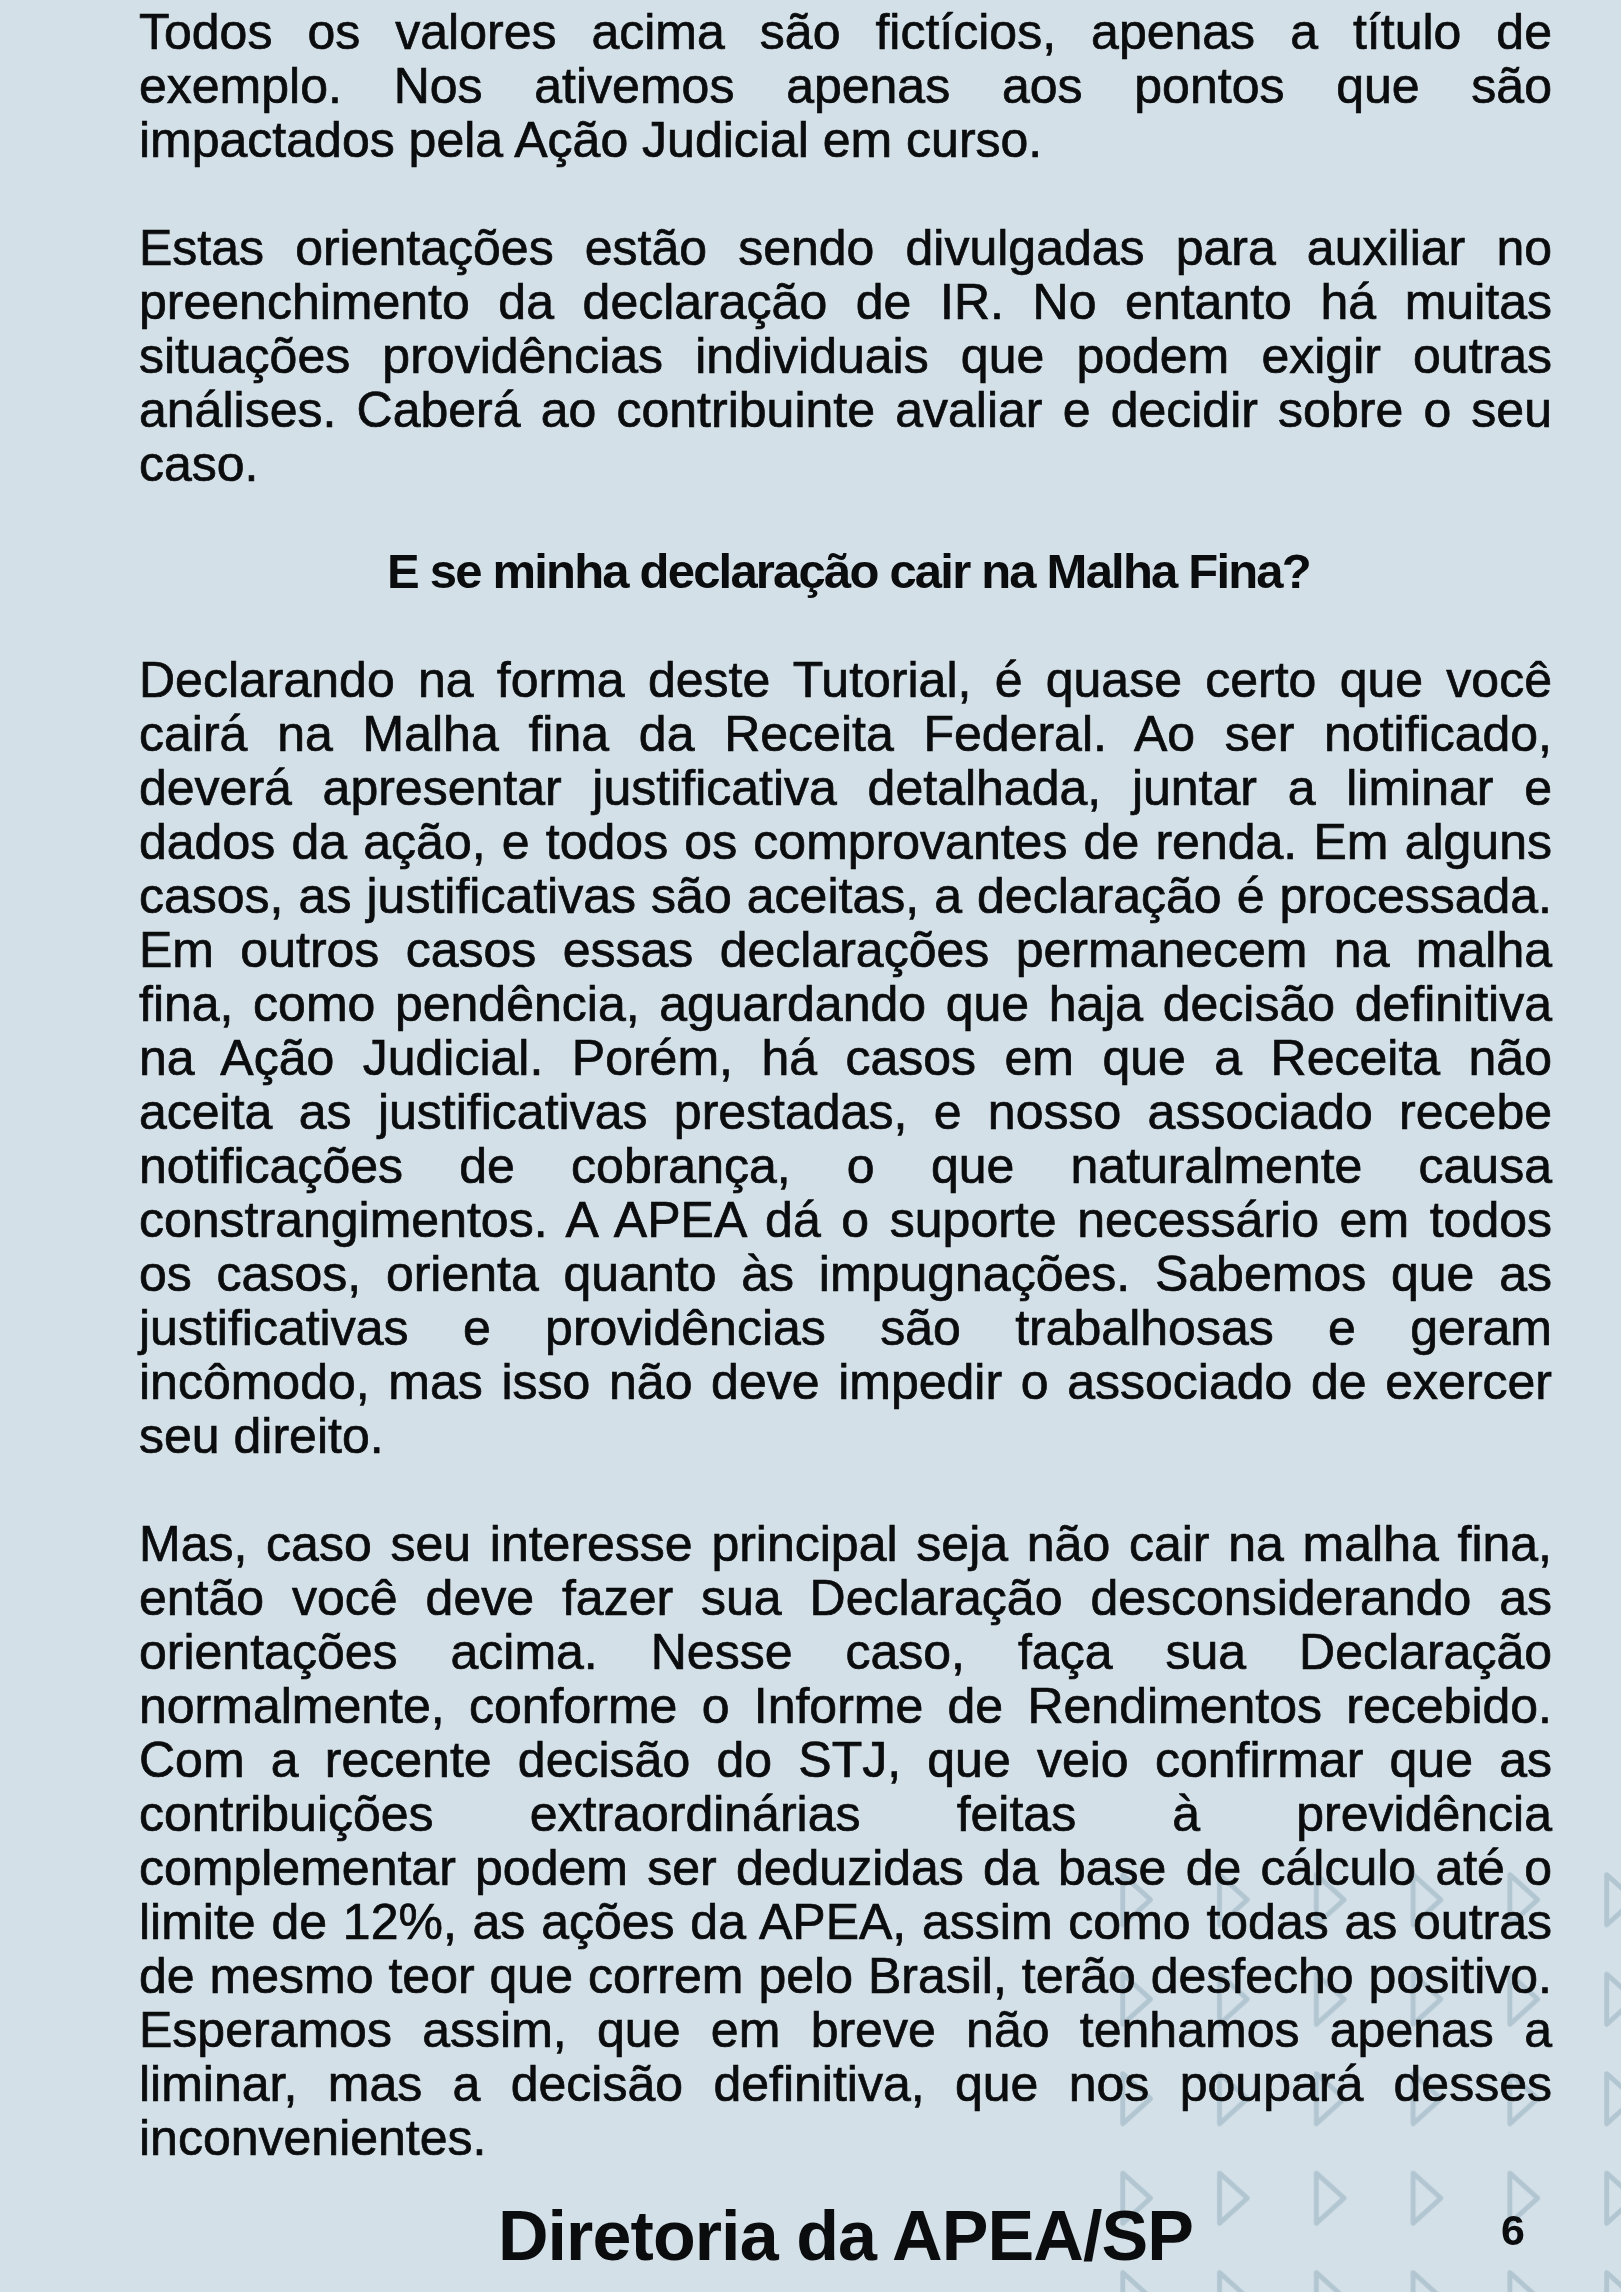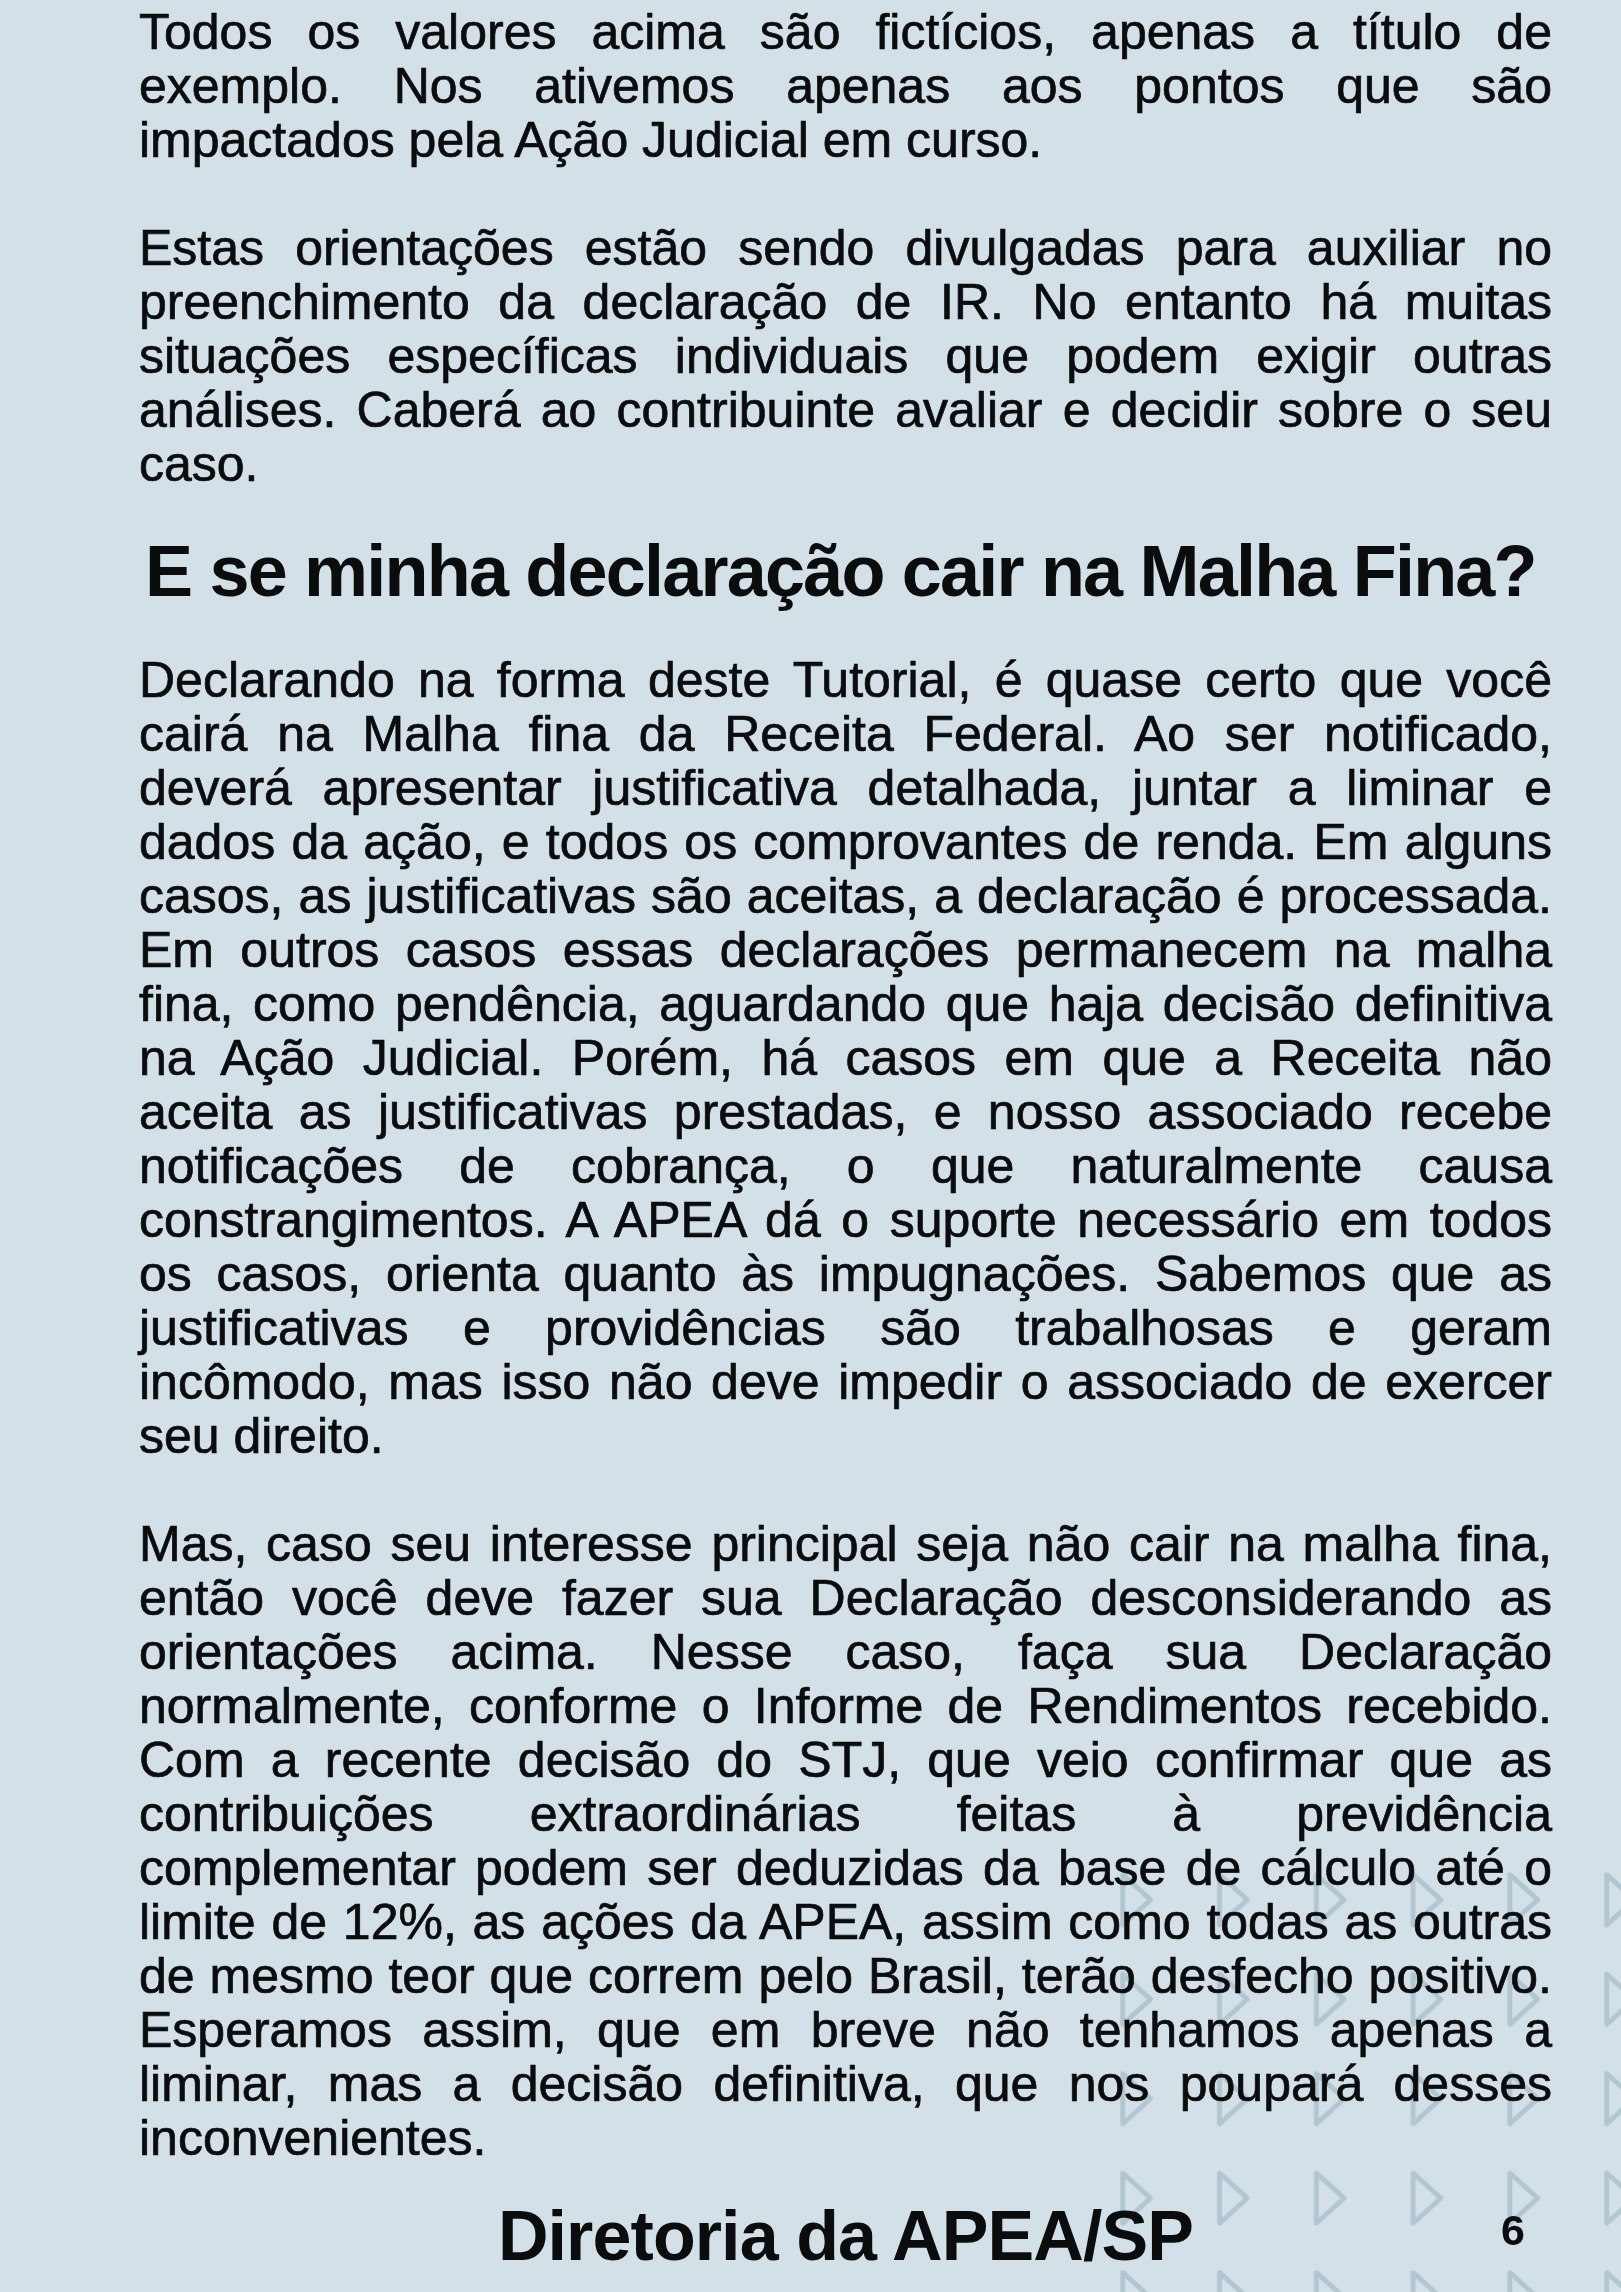--- a/index.html
+++ b/index.html
@@ -29,26 +29,26 @@
     line-height: 54px;
     font-weight: 400;
     text-align: justify;
     margin: 54px 0 0 0;
     -webkit-text-stroke: 0.7px #0b0c0d;
   }
   .text-col > :first-child {
     margin-top: 0;
   }
   .section-heading {
-    font-size: 72px;
+    font-size: 49px;
     line-height: 56px;
     font-weight: 700;
     letter-spacing: -1.8px;
     margin: 52px 0 0 6px;
-    text-align: left;
+    text-align: center;
   }
   .footer-signature {
     margin-top: 43px;
     font-size: 70px;
     line-height: 57px;
     font-weight: 700;
     letter-spacing: -0.9px;
     text-align: center;
   }
   .page-num {
@@ -78,21 +78,21 @@
         <polygon points="3,4 34,32 3,60" fill="none" stroke-width="5.5" stroke-linejoin="round" stroke="#b2c6d2"></polygon>
       </pattern>
     </defs>
     <rect width="560" height="472" fill="url(#tri)"></rect>
   </svg>
 
   <div class="text-col">
 
     <p class="body-par">Todos os valores acima são fictícios, apenas a título de exemplo. Nos ativemos apenas aos pontos que são impactados pela Ação Judicial em curso.</p>
 
-    <p class="body-par">Estas orientações estão sendo divulgadas para auxiliar no preenchimento da declaração de IR. No entanto há muitas situações específicas individuais que podem exigir outras análises. Caberá ao contribuinte avaliar e decidir sobre o seu caso.</p>
+    <p class="body-par">Estas orientações estão sendo divulgadas para auxiliar no preenchimento da declaração de IR. No entanto há muitas situações providências individuais que podem exigir outras análises. Caberá ao contribuinte avaliar e decidir sobre o seu caso.</p>
 
     <h2 class="section-heading">E se minha declaração cair na Malha Fina?</h2>
 
     <p class="body-par">Declarando na forma deste Tutorial, é quase certo que você cairá na Malha fina da Receita Federal. Ao ser notificado, deverá apresentar justificativa detalhada, juntar a liminar e dados da ação, e todos os comprovantes de renda. Em alguns casos, as justificativas são aceitas, a declaração é processada. Em outros casos essas declarações permanecem na malha fina, como pendência, aguardando que haja decisão definitiva na Ação Judicial. Porém, há casos em que a Receita não aceita as justificativas prestadas, e nosso associado recebe notificações de cobrança, o que naturalmente causa constrangimentos. A APEA dá o suporte necessário em todos os casos, orienta quanto às impugnações. Sabemos que as justificativas e providências são trabalhosas e geram incômodo, mas isso não deve impedir o associado de exercer seu direito.</p>
 
     <p class="body-par">Mas, caso seu interesse principal seja não cair na malha fina, então você deve fazer sua Declaração desconsiderando as orientações acima. Nesse caso, faça sua Declaração normalmente, conforme o Informe de Rendimentos recebido. Com a recente decisão do STJ, que veio confirmar que as contribuições extraordinárias feitas à previdência complementar podem ser deduzidas da base de cálculo até o limite de 12%, as ações da APEA, assim como todas as outras de mesmo teor que correm pelo Brasil, terão desfecho positivo. Esperamos assim, que em breve não tenhamos apenas a liminar, mas a decisão definitiva, que nos poupará desses inconvenientes.</p>
 
     <div class="footer-signature">Diretoria da APEA/SP</div>
 
   </div>

